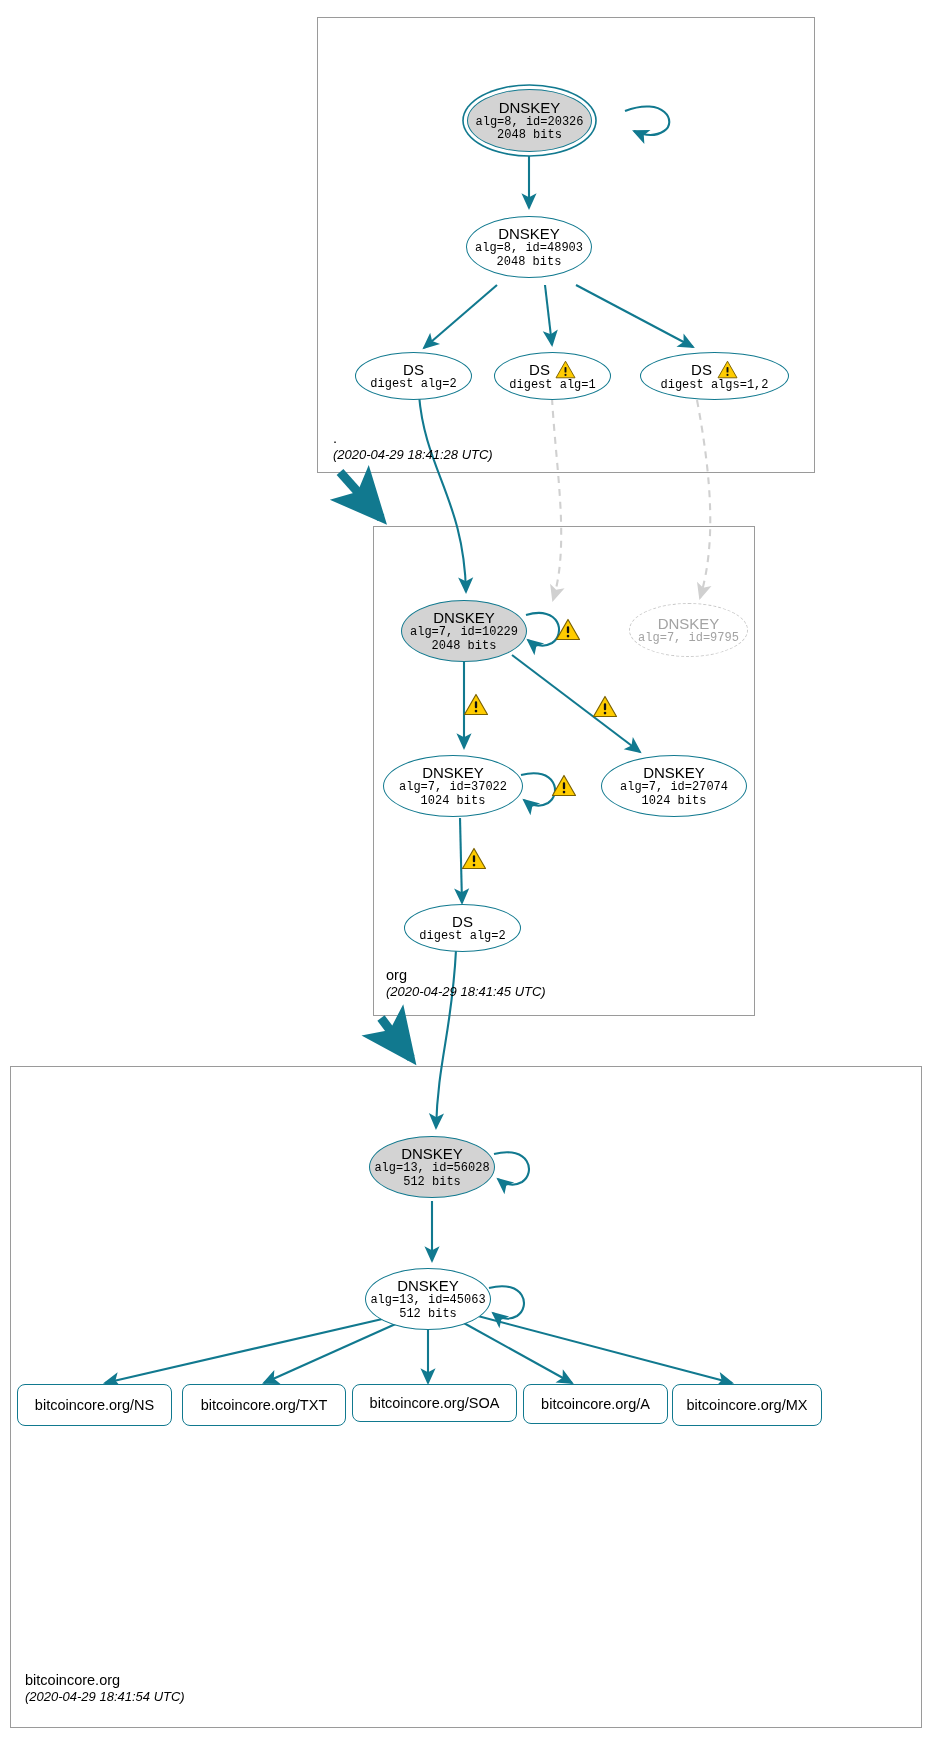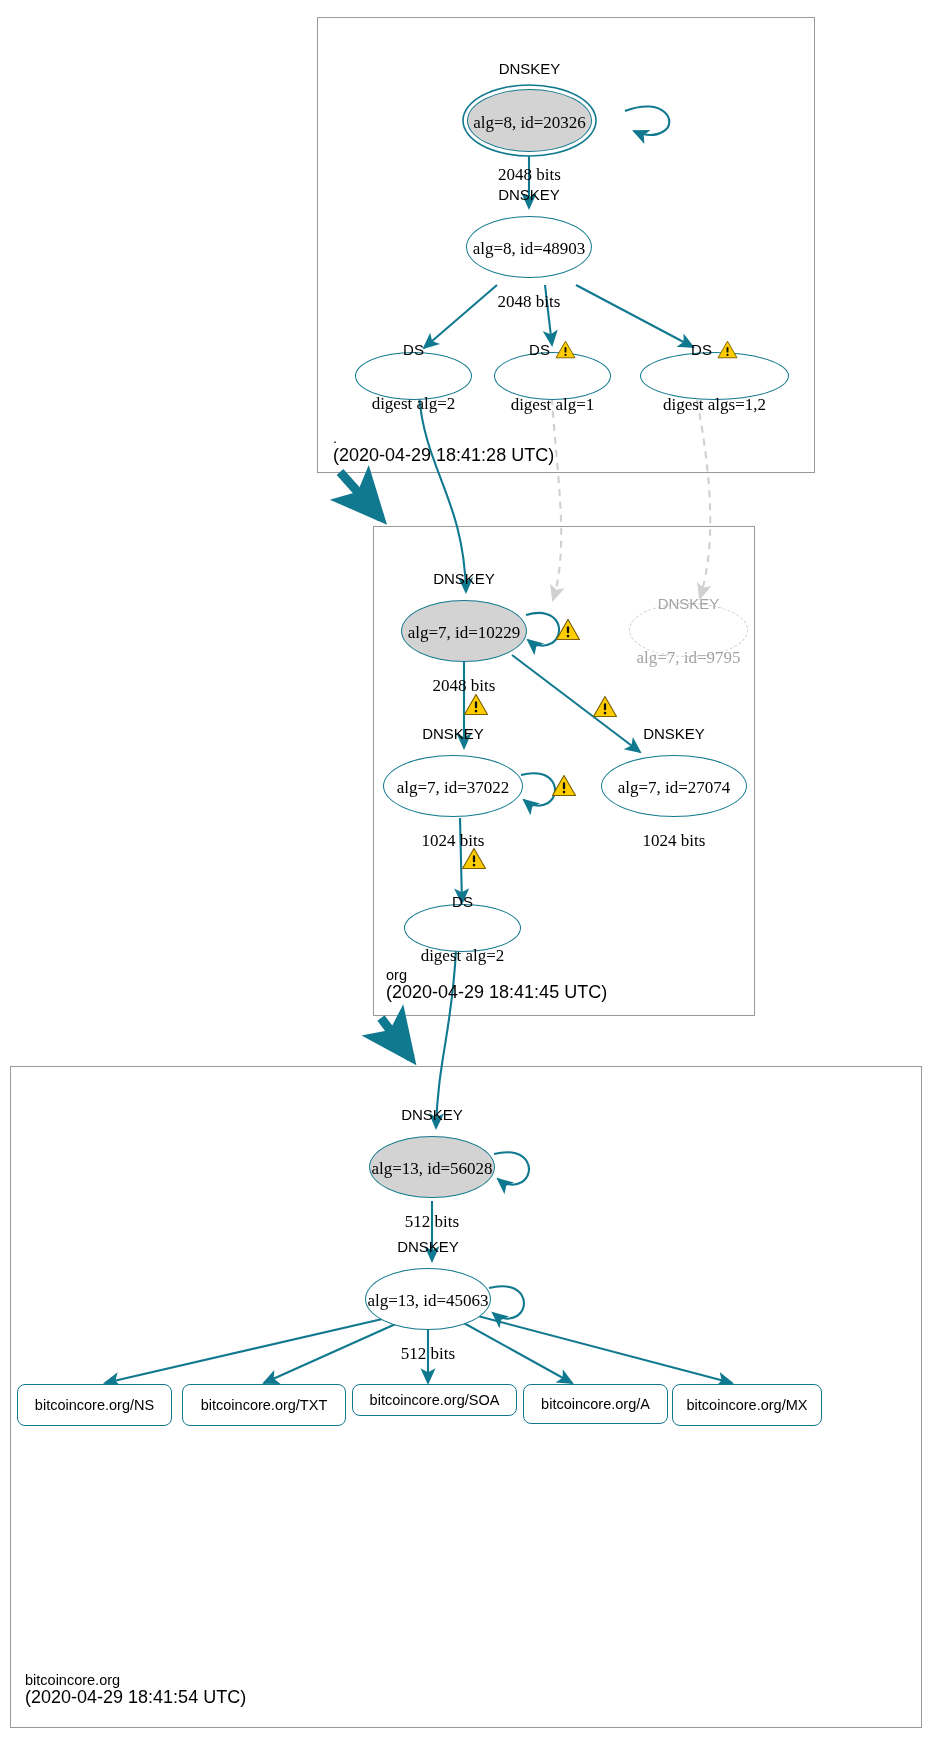--- a/index.html
+++ b/index.html
@@ -2,34 +2,34 @@
 <html><head>
 <meta charset="utf-8">
 <style>
   html,body{margin:0;padding:0;background:#ffffff;}
   body{font-family:"Liberation Sans", sans-serif;}
   #stage{position:relative;width:931px;height:1742px;overflow:hidden;background:#fff;}
 
   .zone-box{position:absolute;border:1px solid #9a9a9a;background:transparent;box-sizing:border-box;}
   .zone-caption{position:absolute;color:#000;font-family:"Liberation Sans", sans-serif;}
   .zone-name{font-size:14.5px;line-height:17px;}
-  .zone-time{font-size:18px;line-height:16px;}
+  .zone-time{font-size:13px;line-height:16px;font-style:italic;}
 
   svg.edges{position:absolute;left:0;top:0;width:931px;height:1742px;overflow:visible;}
 
   .node{position:absolute;box-sizing:border-box;display:flex;flex-direction:column;
         align-items:center;justify-content:center;text-align:center;color:#000;}
   .ell{border:1.6px solid #11798f;border-radius:50%;background:#ffffff;}
   .ell.filled{background:#d3d3d3;}
   .ell.dbl{box-shadow:0 0 0 3.2px #ffffff, 0 0 0 4.8px #11798f;}
   .ell.ghost{border:1.6px dashed #c9c9c9;background:#fff;color:#8f8f8f;}
   .rr{border:1.6px solid #11798f;border-radius:8px;background:#fff;}
 
   .t1{font-size:15px;line-height:17px;font-family:"Liberation Sans", sans-serif;}
-  .t2{font-size:17px;line-height:13.5px;font-family:Liberation Serif, serif;margin-top:39px;}
+  .t2{font-size:12px;line-height:13.5px;font-family:Liberation Mono, monospace;}
   .rrlabel{font-size:14.5px;line-height:17px;font-family:"Liberation Sans", sans-serif;}
   .ghost .t1,.ghost .t2{color:#a3a3a3;}
 
   .warn{position:absolute;width:26px;height:23px;}
   .warn.inline{position:static;width:21px;height:19px;margin-left:5px;vertical-align:-3px;}
   .titlerow{display:flex;align-items:center;justify-content:center;}
 </style>
 </head>
 <body>
 
@@ -221,21 +221,21 @@
     <div class="t2">alg=13, id=45063</div>
     <div class="t2">512 bits</div>
   </div>
 
   <div class="node rr" style="left:17px;top:1384px;width:155px;height:42px;">
     <div class="rrlabel">bitcoincore.org/NS</div>
   </div>
   <div class="node rr" style="left:182px;top:1384px;width:164px;height:42px;">
     <div class="rrlabel">bitcoincore.org/TXT</div>
   </div>
-  <div class="node rr" style="left:352px;top:1384px;width:165px;height:32px;">
+  <div class="node rr" style="left:352px;top:1384px;width:165px;height:38px;">
     <div class="rrlabel">bitcoincore.org/SOA</div>
   </div>
   <div class="node rr" style="left:523px;top:1384px;width:145px;height:40px;">
     <div class="rrlabel">bitcoincore.org/A</div>
   </div>
   <div class="node rr" style="left:672px;top:1384px;width:150px;height:42px;">
     <div class="rrlabel">bitcoincore.org/MX</div>
   </div>
 
   <div class="zone-caption" style="left:25px;top:1672px;">

